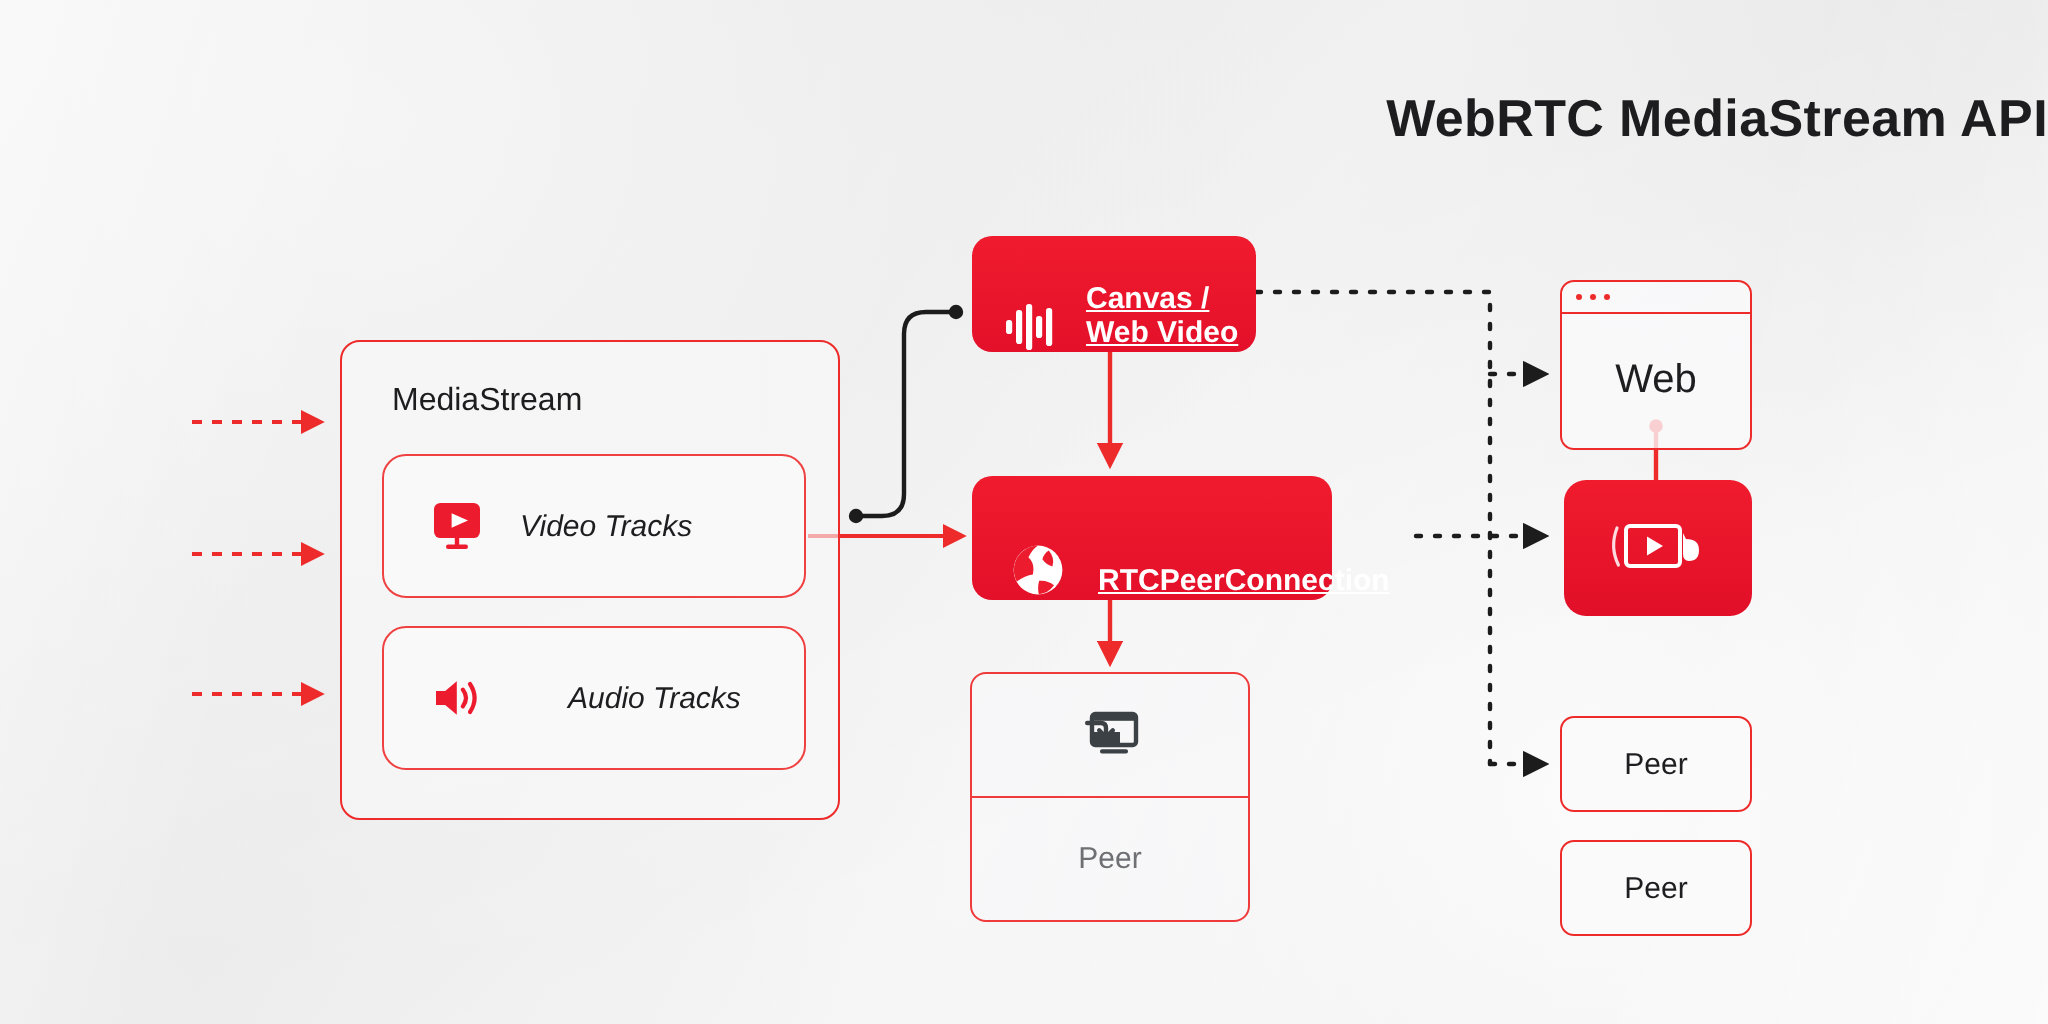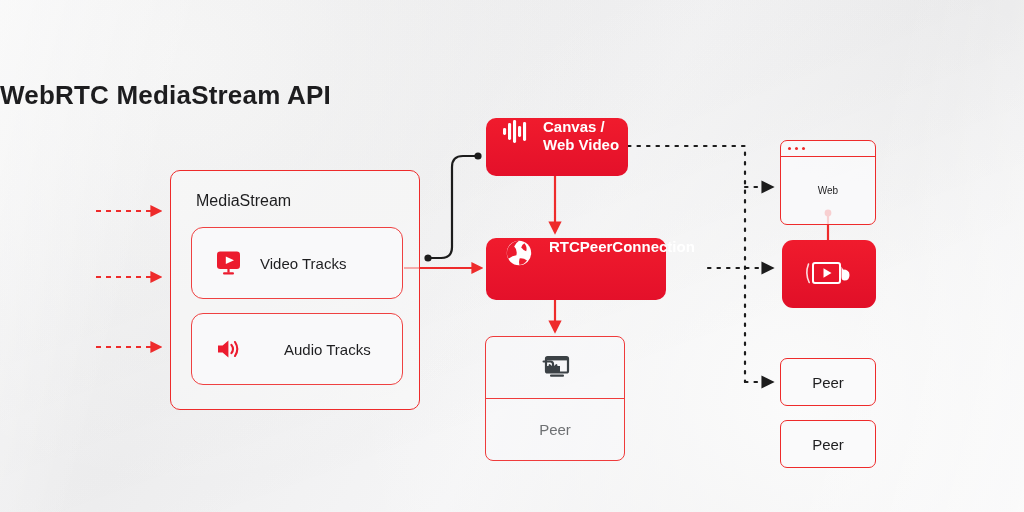--- a/index.html
+++ b/index.html
@@ -30,26 +30,25 @@
       linear-gradient(105deg, rgba(255,255,255,0.55) 0%, rgba(255,255,255,0) 18%),
       linear-gradient(285deg, rgba(255,255,255,0.45) 0%, rgba(255,255,255,0) 22%),
       linear-gradient(160deg, rgba(0,0,0,0.018) 40%, rgba(0,0,0,0) 70%);
     pointer-events: none;
   }
   .abs { position: absolute; }
 
   
   #title {
     left: 0; right: 0; top: 44px;
-    text-align: left;
+    text-align: right;
     font-size: 26px;
     font-weight: bold;
     color: #1d1d1f;
     letter-spacing: 0.2px;
-    margin-top: 36px;
   }
 
   
   #wires { position: absolute; left: 0; top: 0; width: 1024px; height: 512px; }
 
   
   .outline-box {
     border: 1.6px solid #ee2b2b;
     border-radius: 10px;
     background: rgba(248,248,249,0.62);
@@ -61,34 +60,36 @@
     background: rgba(250,250,251,0.75);
     box-sizing: border-box;
     display: flex;
     align-items: center;
     gap: 16px;
     padding-left: 22px;
   }
   .track-label {
     font-size: 15px;
     color: #1e1e20;
+    font-style: italic;
   }
   #mediastream-title {
     left: 196px; top: 192px;
     font-size: 16px;
     color: #1d1d1f;
   }
 
   .solid-red {
     background: linear-gradient(180deg, #f01b2d 0%, #e4102a 100%);
     border-radius: 10px;
     box-sizing: border-box;
     display: flex;
-    align-items: flex-start;
+    align-items: flex-end;
     color: #ffffff;
+    text-decoration: underline;
   }
   .solid-red .label {
     font-size: 15px;
     font-weight: bold;
     line-height: 1.18;
     color: #ffffff;
   }
 
   
   #peer-card {
@@ -138,21 +139,21 @@
     gap: 3.5px;
   }
   .wdot { width: 3.4px; height: 3.4px; border-radius: 50%; background: #ee2b2b; }
   #web-window-body {
     flex: 1;
     display: flex;
     align-items: center;
     justify-content: center;
   }
   #web-window-body .txt {
-    font-size: 10px;
+    font-size: 20px;
     color: #1e1e20;
   }
 
   #rtmp-badge {
     left: 782px; top: 240px; width: 94px; height: 68px;
     background: linear-gradient(180deg, #f01b2d 0%, #e10f28 100%);
     border-radius: 11px;
     display: flex;
     align-items: center;
     justify-content: center;

